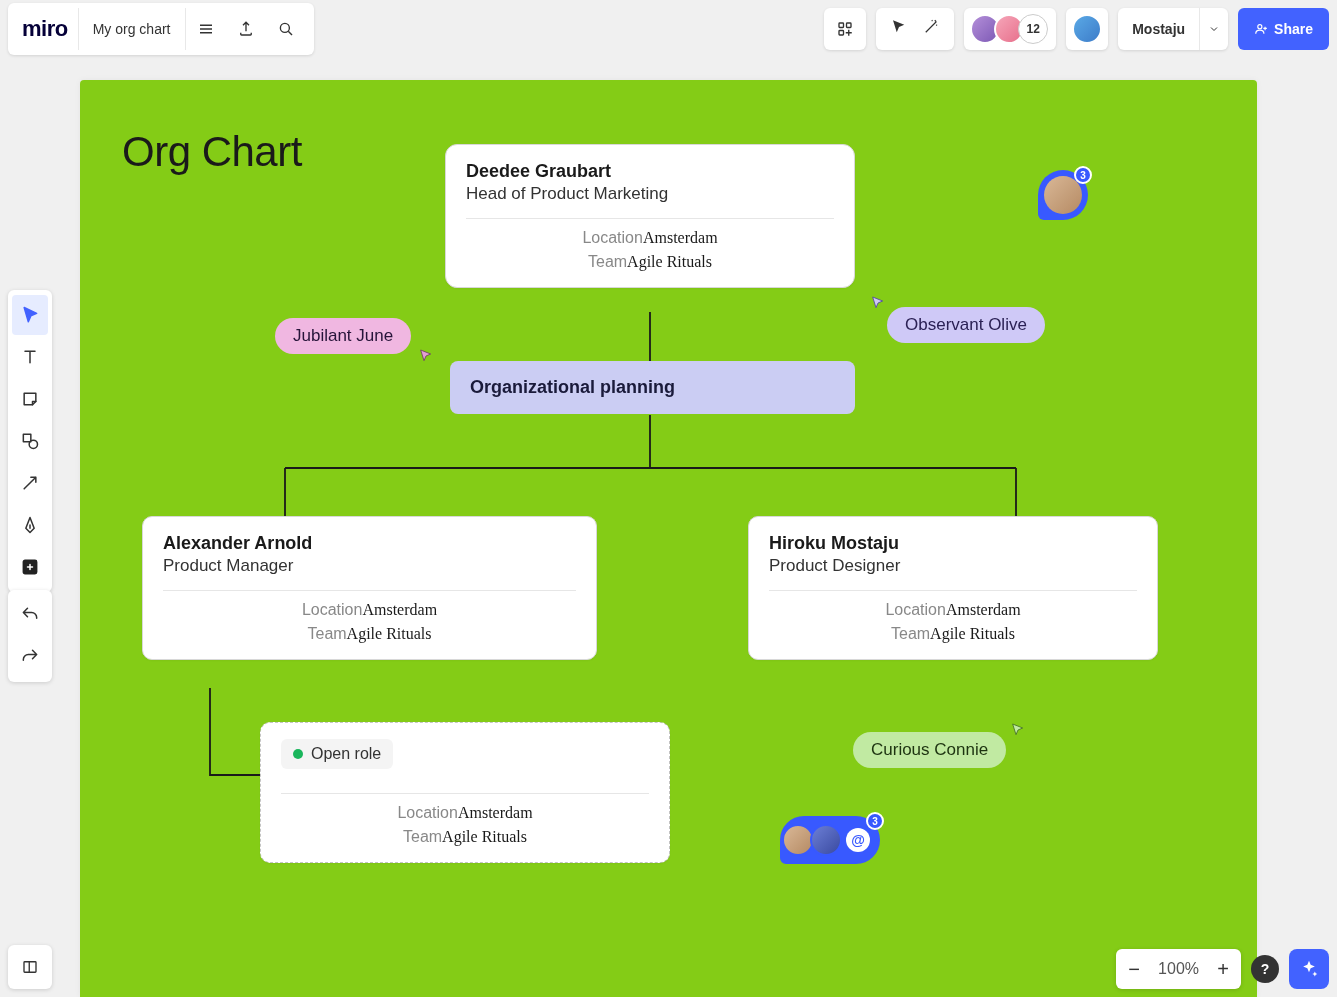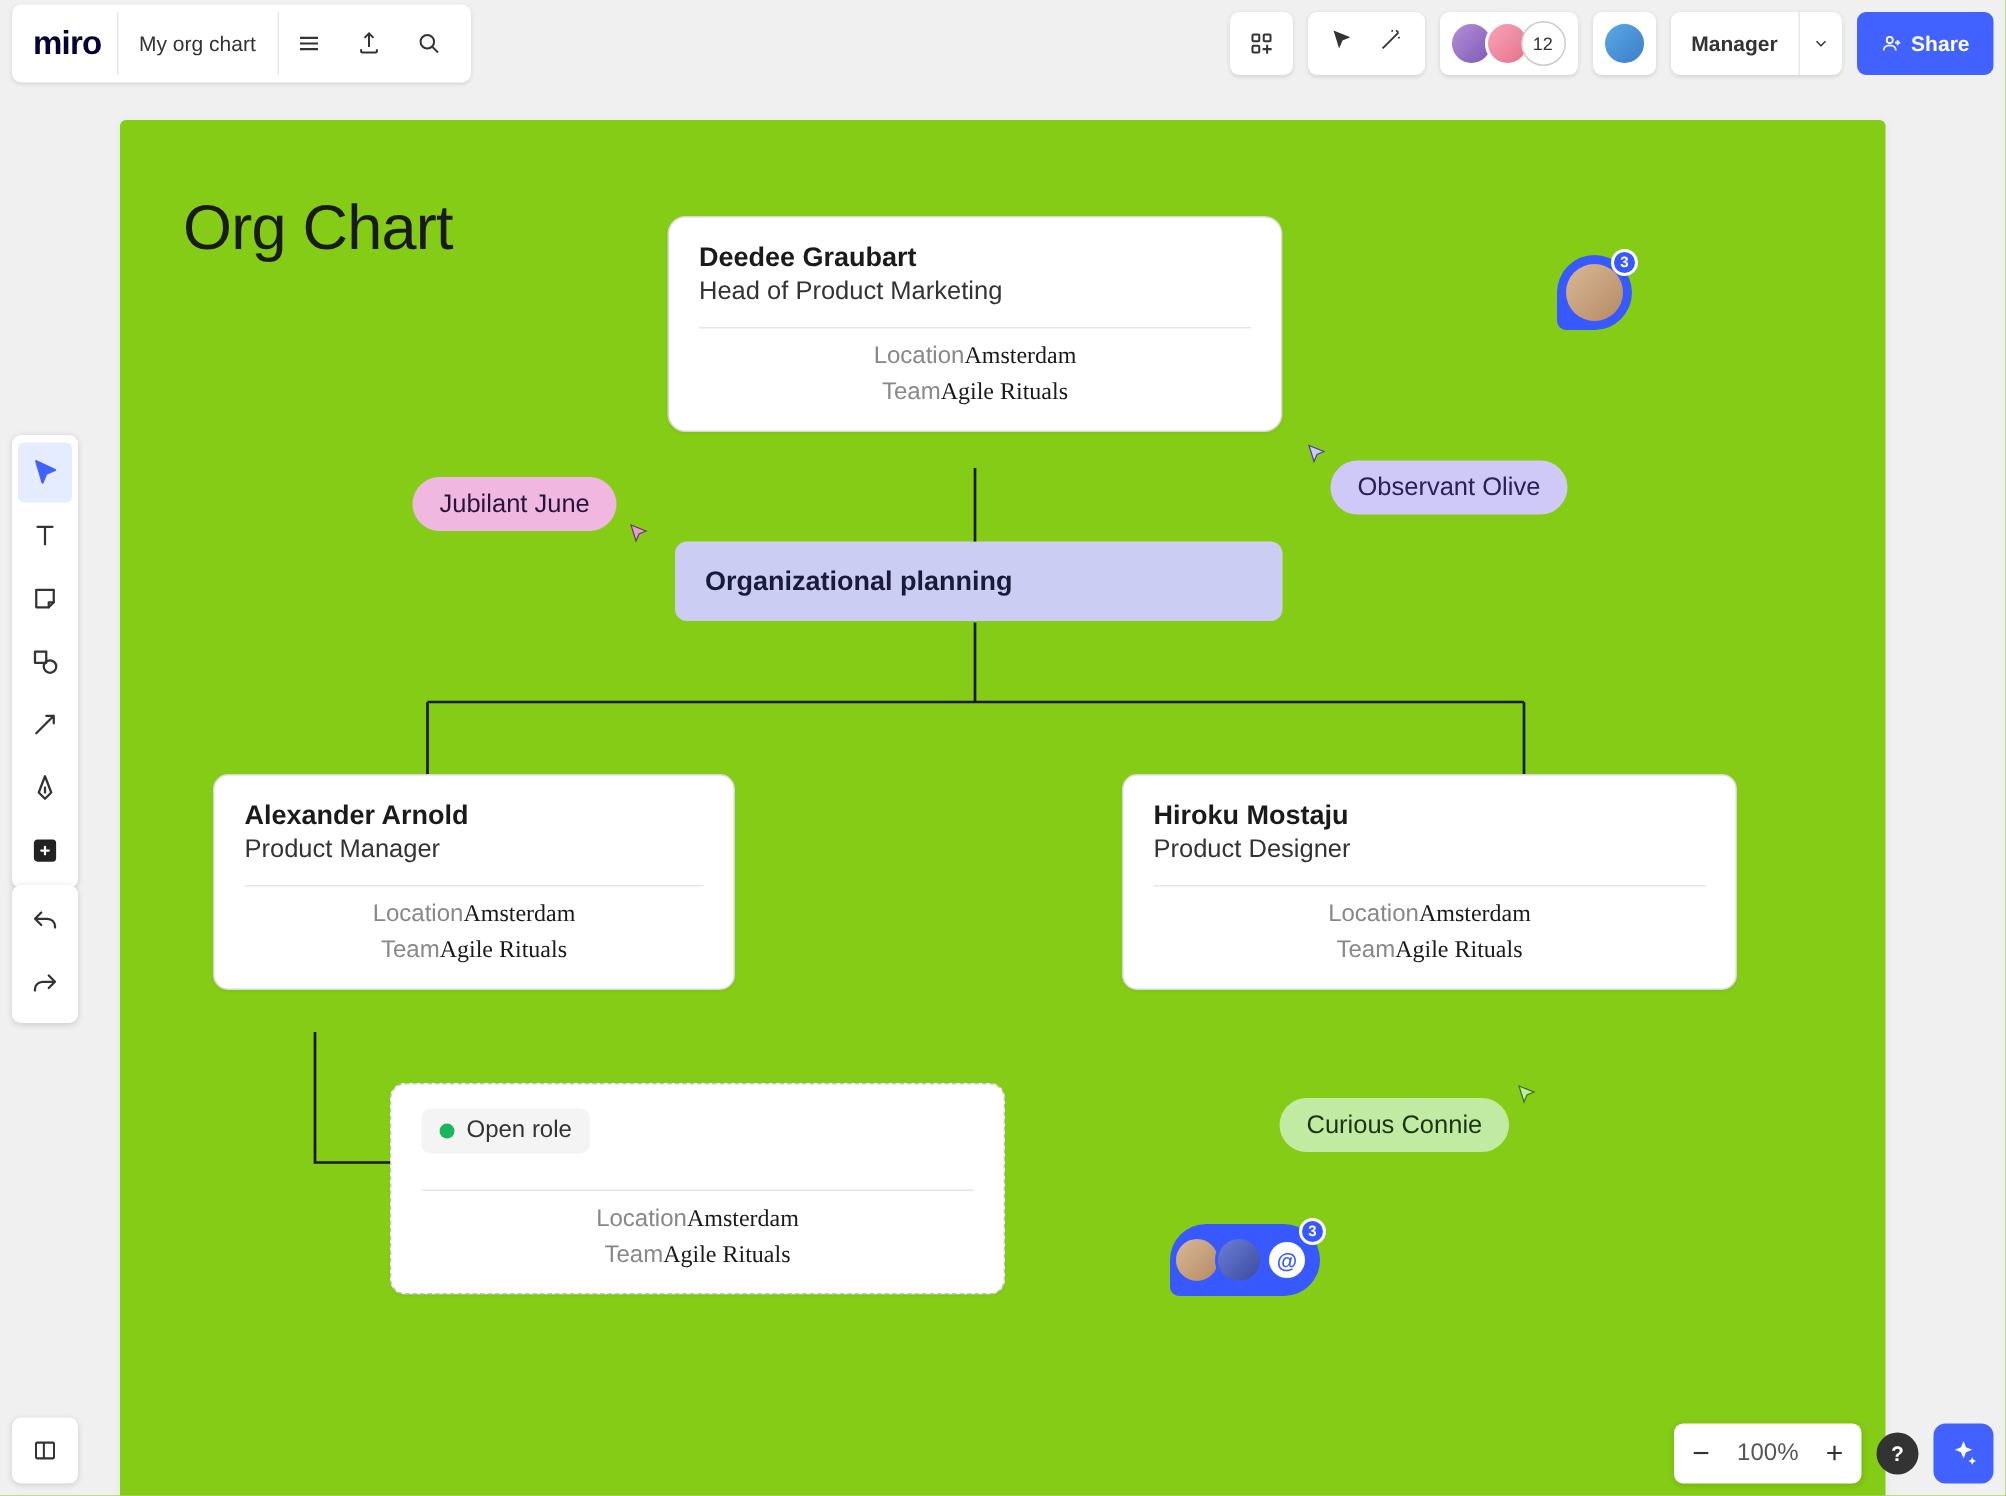--- a/index.html
+++ b/index.html
@@ -10,21 +10,21 @@
 .topbar-left { display: flex; align-items: center; background: #fff; border-radius: 6px; box-shadow: 0 1px 3px rgba(0,0,0,0.12); height: 52px; padding: 0 8px; }
 .logo { font-weight: 700; font-size: 22px; color: #050038; padding: 0 10px 0 6px; letter-spacing: -0.5px; }
 .board-name { font-size: 14px; color: #333; padding: 0 14px; border-left: 1px solid #e8e8e8; border-right: 1px solid #e8e8e8; line-height: 42px; }
 .top-icon-btn { width: 40px; height: 42px; display: flex; align-items: center; justify-content: center; cursor: pointer; }
 .top-icon-btn svg { width: 18px; height: 18px; stroke: #333; fill: none; stroke-width: 1.8; }
 
 .topbar-right { display: flex; align-items: center; gap: 10px; }
 .white-pill { background: #fff; border-radius: 6px; box-shadow: 0 1px 3px rgba(0,0,0,0.12); height: 42px; display: flex; align-items: center; padding: 0 12px; }
 .cursor-tool-group { gap: 14px; padding: 0 14px; }
 .avatar-row { display: flex; align-items: center; }
-.avatar { width: 30px; height: 30px; border-radius: 50%; border: 2px solid #fff; margin-left: -6px; display: flex; align-items: center; justify-content: center; font-size: 12px; font-weight: 400; }
+.avatar { width: 30px; height: 30px; border-radius: 50%; border: 2px solid #fff; margin-left: -6px; display: flex; align-items: center; justify-content: center; font-size: 12px; font-weight: 700; }
 .avatar.c1 { background: linear-gradient(135deg,#b48fd9,#7d59b5); }
 .avatar.c2 { background: linear-gradient(135deg,#f6a6b9,#e76f8b); }
 .avatar.count { background: #fff; border: 1px solid #ccc; color: #333; font-size: 12px; }
 .avatar.owner { background: linear-gradient(135deg,#5aa9e6,#3d7cc9); color:#fff; margin-left: 0; }
 .present-btn { background: #fff; border-radius: 6px; box-shadow: 0 1px 3px rgba(0,0,0,0.12); height: 42px; display: flex; align-items: center; }
 .present-main { padding: 0 14px; font-size: 14px; font-weight: 600; color: #333; border-right: 1px solid #e8e8e8; line-height: 42px; }
 .present-chevron { width: 28px; display: flex; align-items: center; justify-content: center; }
 .share-btn { background: #4262ff; color: #fff; border-radius: 6px; height: 42px; padding: 0 16px; display: flex; align-items: center; gap: 6px; font-size: 14px; font-weight: 600; cursor: pointer; }
 
 
@@ -136,21 +136,21 @@
       <div class="avatar-row">
         <div class="avatar c1"></div>
         <div class="avatar c2"></div>
         <div class="avatar count">12</div>
       </div>
     </div>
     <div class="white-pill" style="padding:0 6px;">
       <div class="avatar owner"></div>
     </div>
     <div class="present-btn">
-      <div class="present-main">Manager</div>
+      <div class="present-main">Mostaju</div>
       <div class="present-chevron">
         <svg viewBox="0 0 24 24" width="12" height="12" stroke="#333" fill="none" stroke-width="2">
             <path d="M6 9l6 6 6-6"></path>
           </svg>
       </div>
     </div>
     <div class="share-btn">
       <svg viewBox="0 0 24 24" width="14" height="14" stroke="#fff" fill="none" stroke-width="2">
           <circle cx="10" cy="8" r="3.5"></circle>
           <path d="M3 20c0-3.5 3-6 7-6s7 2.5 7 6M19 8v6M16 11h6"></path>
@@ -227,21 +227,21 @@
           <span class="v">Amsterdam</span>
         </div>
       <div class="card-row">
           <span class="k">Team</span>
           <span class="v">Agile Rituals</span>
         </div>
     </div>
 
     <div class="banner">Organizational planning</div>
 
-    <div class="card" style="left:62px; top:436px; width:348px;">
+    <div class="card" style="left:62px; top:436px; width:455px;">
       <div class="card-name">Alexander Arnold</div>
       <div class="card-role">Product Manager</div>
       <hr class="card-sep">
       <div class="card-row">
           <span class="k">Location</span>
           <span class="v">Amsterdam</span>
         </div>
       <div class="card-row">
           <span class="k">Team</span>
           <span class="v">Agile Rituals</span>

